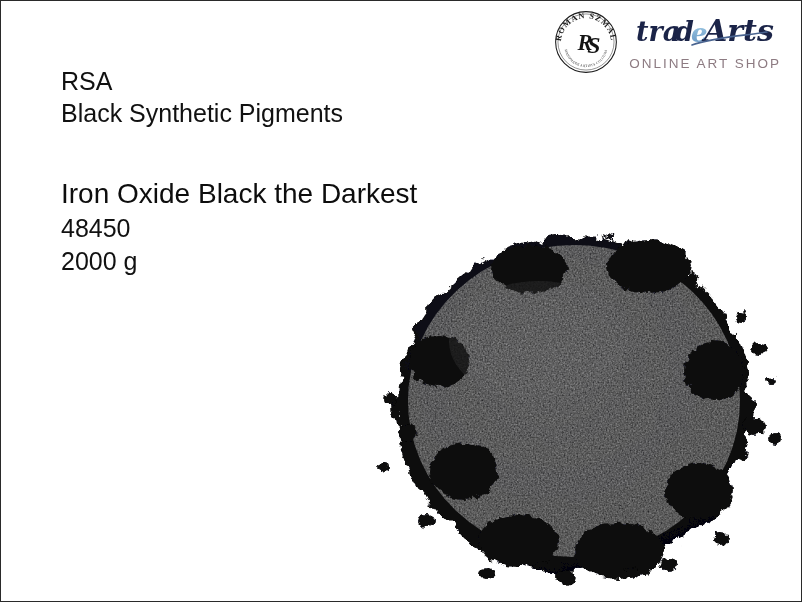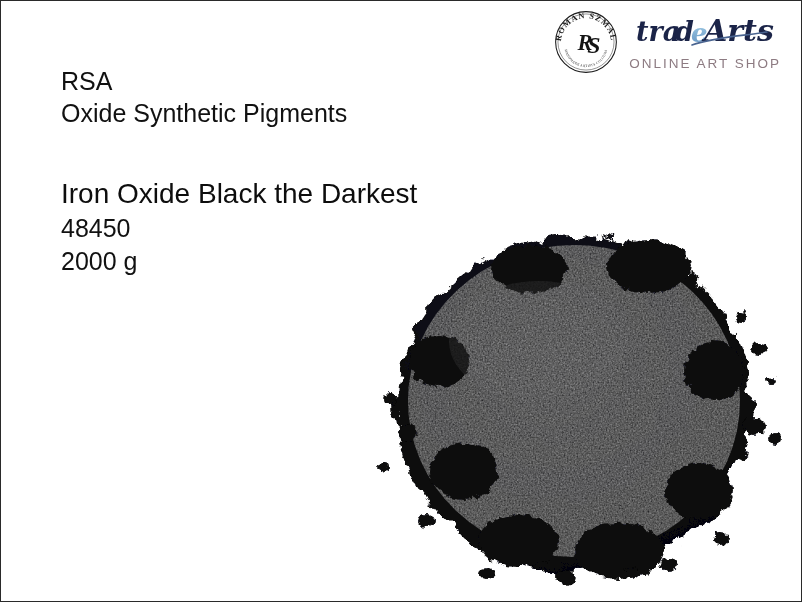--- a/index.html
+++ b/index.html
@@ -145,21 +145,21 @@
         <text x="70" y="30" font-family="&quot;DejaVu Serif&quot;, serif" font-size="30" font-style="italic" font-weight="700" fill="#1b2448">Arts</text>
 
         <path d="M 58,34 C 80,26 108,25 133,21" stroke="#4a6490" stroke-width="1.6" fill="none" stroke-linecap="round"></path>
       </svg>
       <div id="shop-line">ONLINE ART SHOP</div>
     </div>
   </div>
 
   <div id="text-block">
     <div class="line-regular">RSA</div>
-    <div class="line-regular">Oxide Synthetic Pigments</div>
+    <div class="line-regular">Black Synthetic Pigments</div>
 
     <div id="product-title">Iron Oxide Black the Darkest</div>
     <div id="product-code">48450</div>
     <div id="product-weight">2000 g</div>
   </div>
 
   <div id="pigment-pile">
     <svg width="420" height="368" viewBox="0 0 420 368">
       <defs>
         <radialGradient id="pileShade" cx="45%" cy="38%" r="62%">

